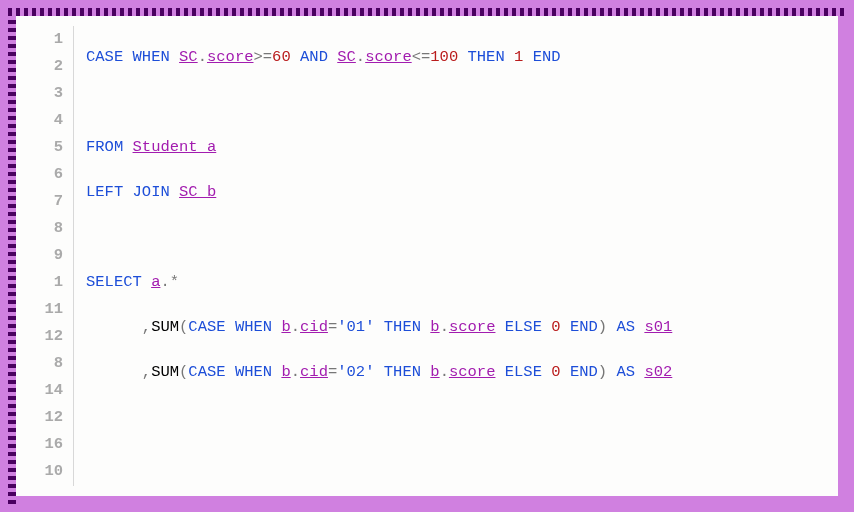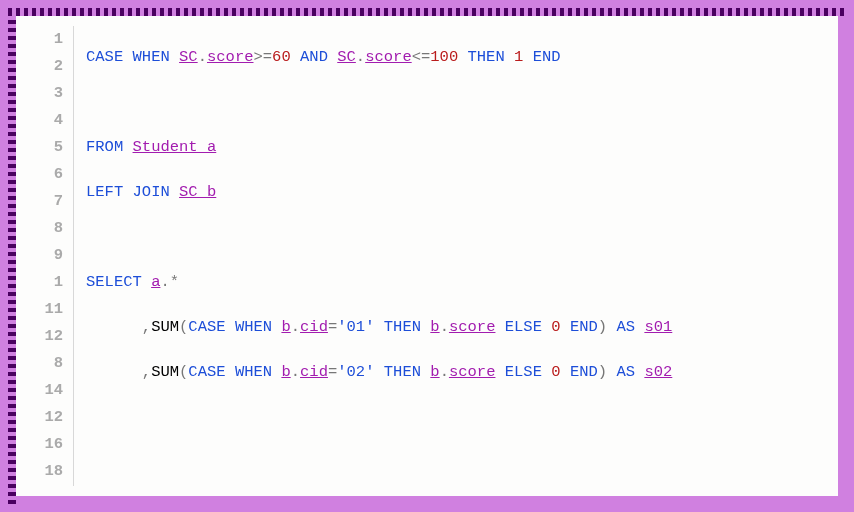--- a/index.html
+++ b/index.html
@@ -68,21 +68,21 @@
 <div class="line">7</div>
 <div class="line">8</div>
 <div class="line">9</div>
 <div class="line">1</div>
 <div class="line">11</div>
 <div class="line">12</div>
 <div class="line">8</div>
 <div class="line">14</div>
 <div class="line">12</div>
 <div class="line">16</div>
-<div class="line">18</div>
+<div class="line">10</div>
 </div>
 
 <div class="code">
 <div class="line"><span class="kw">CASE</span> <span class="kw">WHEN</span> <span class="id">SC</span><span class="op">.</span><span class="id">score</span><span class="op">&gt;=</span><span class="num">60</span> <span class="kw">AND</span> <span class="id">SC</span><span class="op">.</span><span class="id">score</span><span class="op">&lt;=</span><span class="num">100</span> <span class="kw">THEN</span> <span class="num">1</span> <span class="kw">END</span></div>
 <div class="line"></div>
 <div class="line"><span class="kw">FROM</span> <span class="id">Student a</span></div>
 <div class="line"><span class="kw">LEFT</span> <span class="kw">JOIN</span> <span class="id">SC b</span></div>
 <div class="line"></div>
 <div class="line"><span class="kw">SELECT</span> <span class="id">a</span><span class="op">.</span><span class="op">*</span></div>
 <div class="line">      <span class="op">,</span><span class="fn">SUM</span><span class="op">(</span><span class="kw">CASE</span> <span class="kw">WHEN</span> <span class="id">b</span><span class="op">.</span><span class="id">cid</span><span class="op">=</span><span class="str">'01'</span> <span class="kw">THEN</span> <span class="id">b</span><span class="op">.</span><span class="id">score</span> <span class="kw">ELSE</span> <span class="num">0</span> <span class="kw">END</span><span class="op">)</span> <span class="kw">AS</span> <span class="id">s01</span></div>

